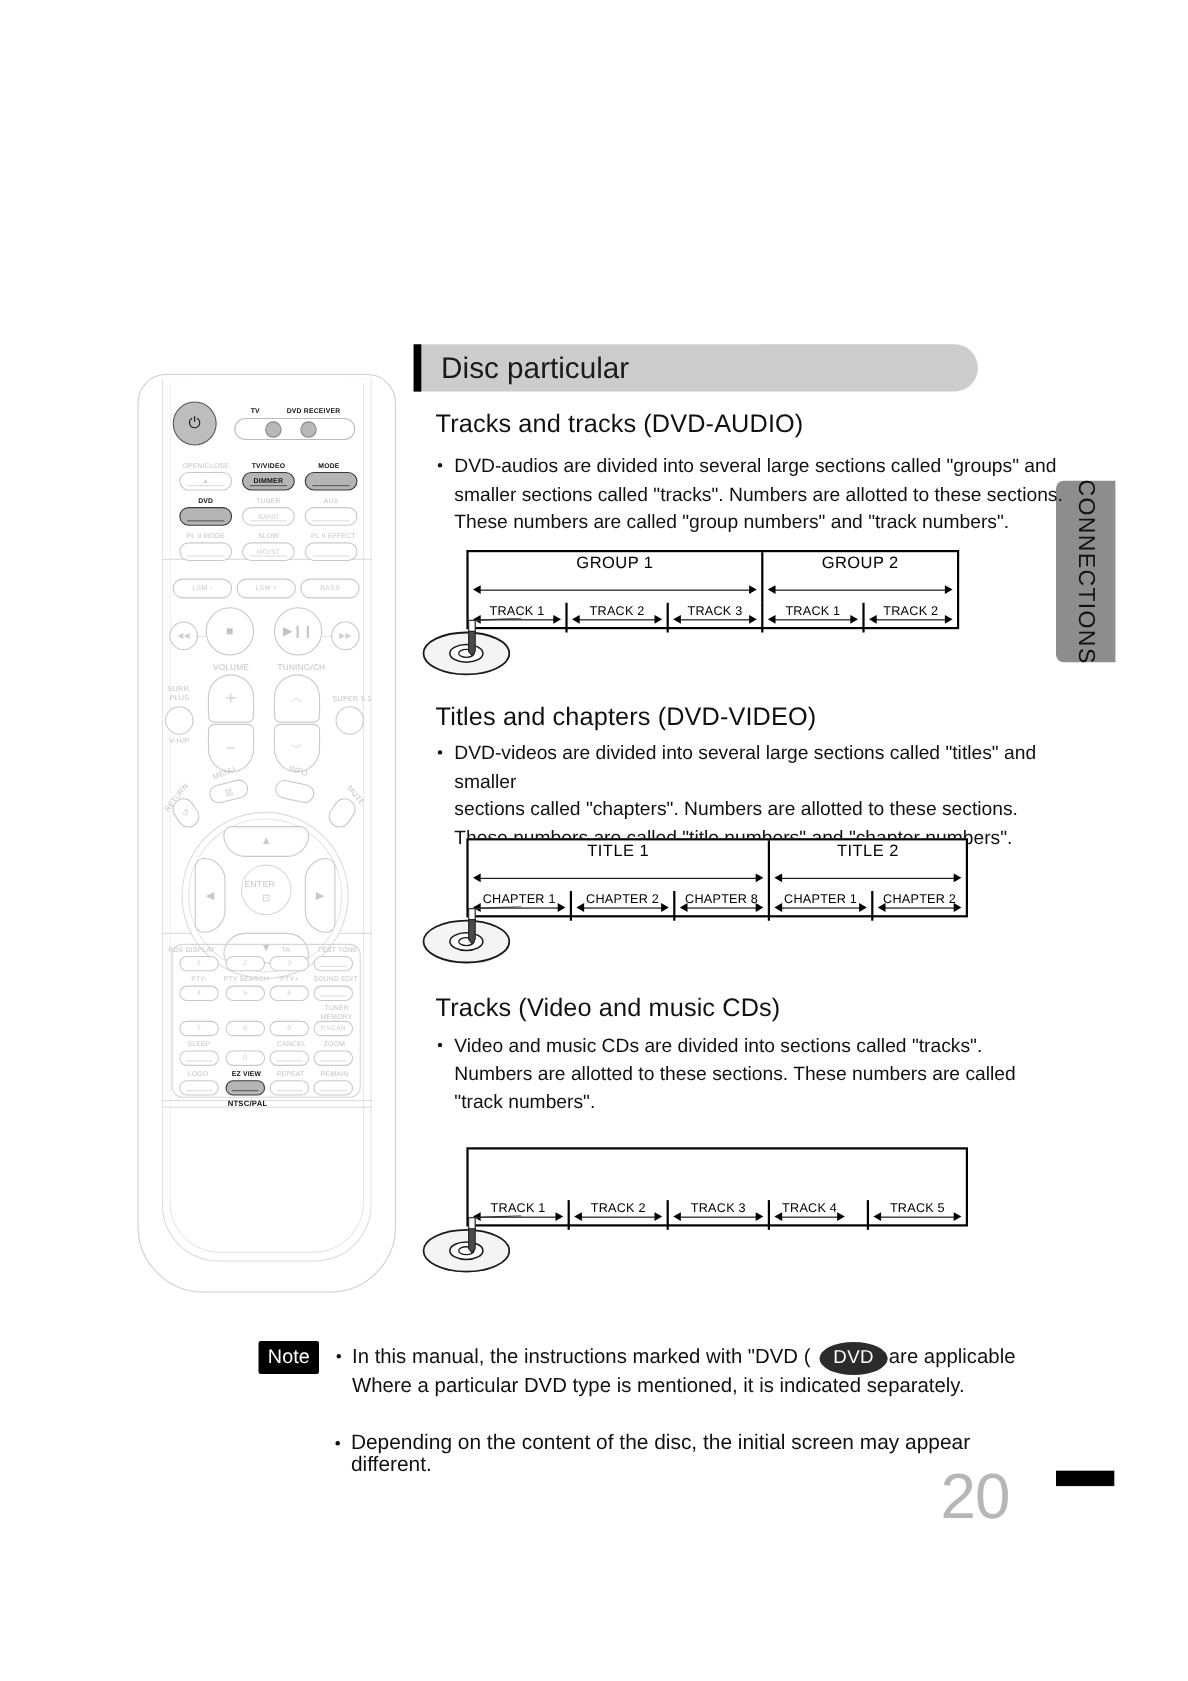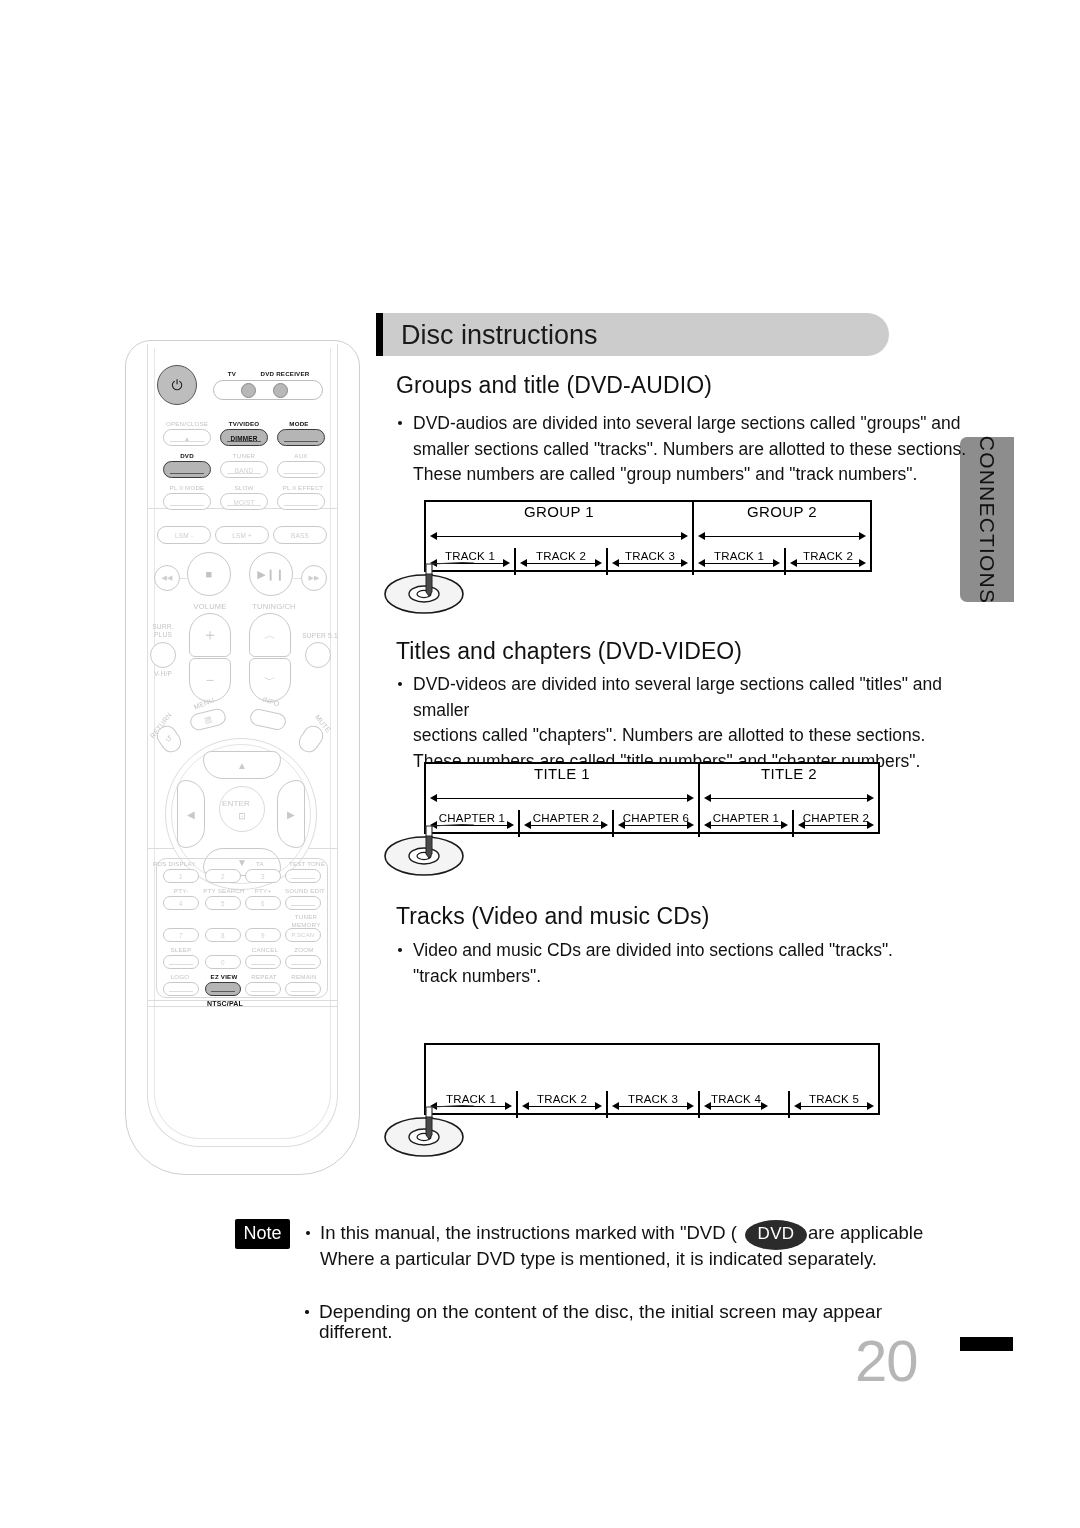--- a/index.html
+++ b/index.html
@@ -207,25 +207,25 @@
 <body>
 
 <div id="page">
 
   <div id="side-tab">
     <div class="lbl">CONNECTIONS</div>
   </div>
 
   <div id="title-bar">
     <div class="bar-accent"></div>
-    <div class="title-text">Disc instructions</div>
+    <div class="title-text">Disc particular</div>
   </div>
 
   <div class="content" style="top:372px;">
-    <h2 class="section-head">Groups and title (DVD-AUDIO)</h2>
+    <h2 class="section-head">Tracks and tracks (DVD-AUDIO)</h2>
   </div>
   <div class="content" style="top:411px;">
     <ul class="bullets">
       <li><span class="dot"></span><span>DVD-audios are divided into several large sections called "groups" and</span></li>
       <li style="padding-left:17px"><span>smaller sections called "tracks". Numbers are allotted to these sections.</span></li>
       <li style="padding-left:17px"><span>These numbers are called "group numbers" and "track numbers".</span></li>
     </ul>
   </div>
 
   <div class="diagram" id="dg1" style="left:424px; top:500px; width:448px; height:72px;">
@@ -351,21 +351,21 @@
       <div class="dcell small" style="left:94px; width:92px;">
         <div class="cl">CHAPTER 2</div>
         <div class="arrow">
             <div class="hL"></div>
             <div class="ln"></div>
             <div class="hR"></div>
           </div>
       </div>
       <div class="vsep" style="left:186px;"></div>
       <div class="dcell small" style="left:188px; width:84px;">
-        <div class="cl">CHAPTER 6</div>
+        <div class="cl">CHAPTER 8</div>
         <div class="arrow">
             <div class="hL"></div>
             <div class="ln"></div>
             <div class="hR"></div>
           </div>
       </div>
       <div class="vsep" style="left:272px;"></div>
       <div class="dcell small" style="left:274px; width:92px;">
         <div class="cl">CHAPTER 1</div>
         <div class="arrow">
@@ -396,20 +396,21 @@
       <path d="M44 12 L50 12 L50 30 L47 34 L44 30 Z" fill="#4a4a4a" stroke="#222" stroke-width="1"></path>
     </svg>
   </div>
 
   <div class="content" style="top:903px;">
     <h2 class="section-head">Tracks (Video and music CDs)</h2>
   </div>
   <div class="content" style="top:938px;">
     <ul class="bullets">
       <li><span class="dot"></span><span>Video and music CDs are divided into sections called "tracks".</span></li>
+      <li style="padding-left:17px"><span>Numbers are allotted to these sections. These numbers are called</span></li>
       <li style="padding-left:17px"><span>"track numbers".</span></li>
     </ul>
   </div>
 
   <div class="diagram" id="dg3" style="left:424px; top:1043px; width:456px; height:72px;">
     <div class="drow top" style="height:46px;"></div>
     <div class="drow bot">
       <div class="dcell small" style="left:0; width:90px;">
         <div class="cl">TRACK 1</div>
         <div class="arrow">

